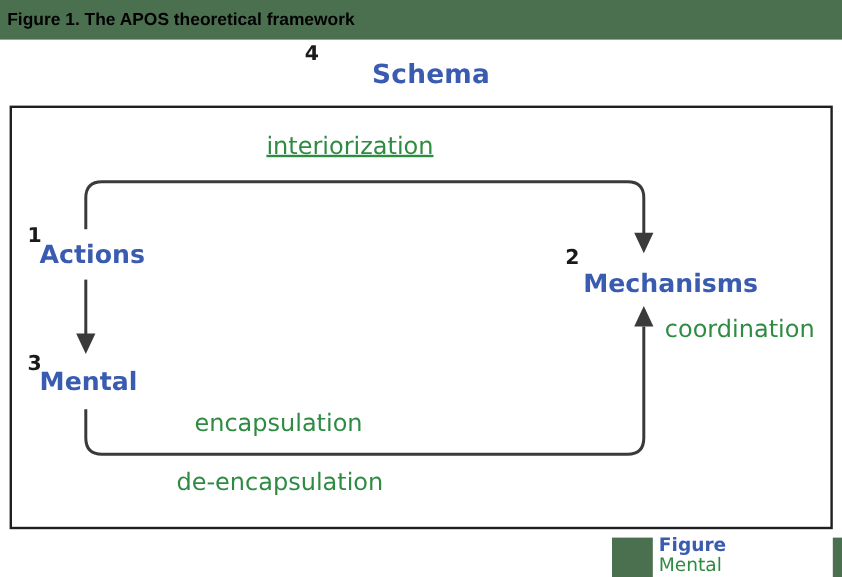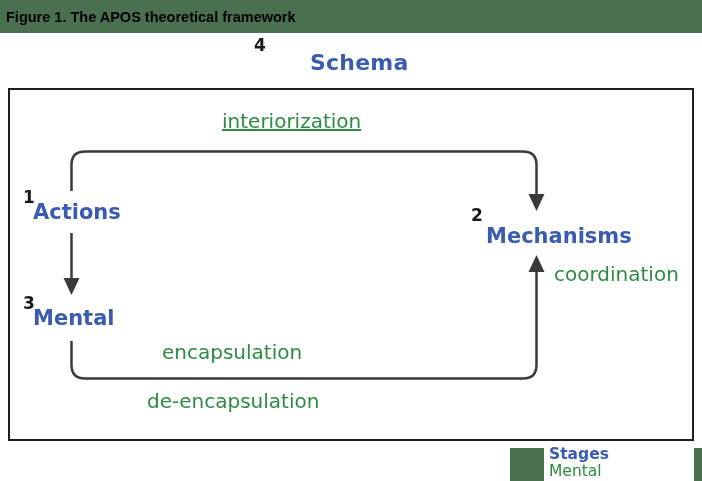--- a/index.html
+++ b/index.html
@@ -108,18 +108,18 @@
   <div class="lbl stage lbl-actions">Actions</div>
 
   <div class="lbl stage-number num-2">2</div>
   <div class="lbl stage lbl-processes">Mechanisms</div>
 
   <div class="lbl stage-number num-3">3</div>
   <div class="lbl stage lbl-objects">Mental</div>
 
   <div class="legend-swatch"></div>
   <div class="legend-text">
-    <div class="legend-stages">Stages</div>
+    <div class="legend-stages">Figure</div>
     <div class="legend-mechanisms">Mental Mechanisms</div>
   </div>
   <div class="edge-strip"></div>
 
 </div>
 
 </body></html>

